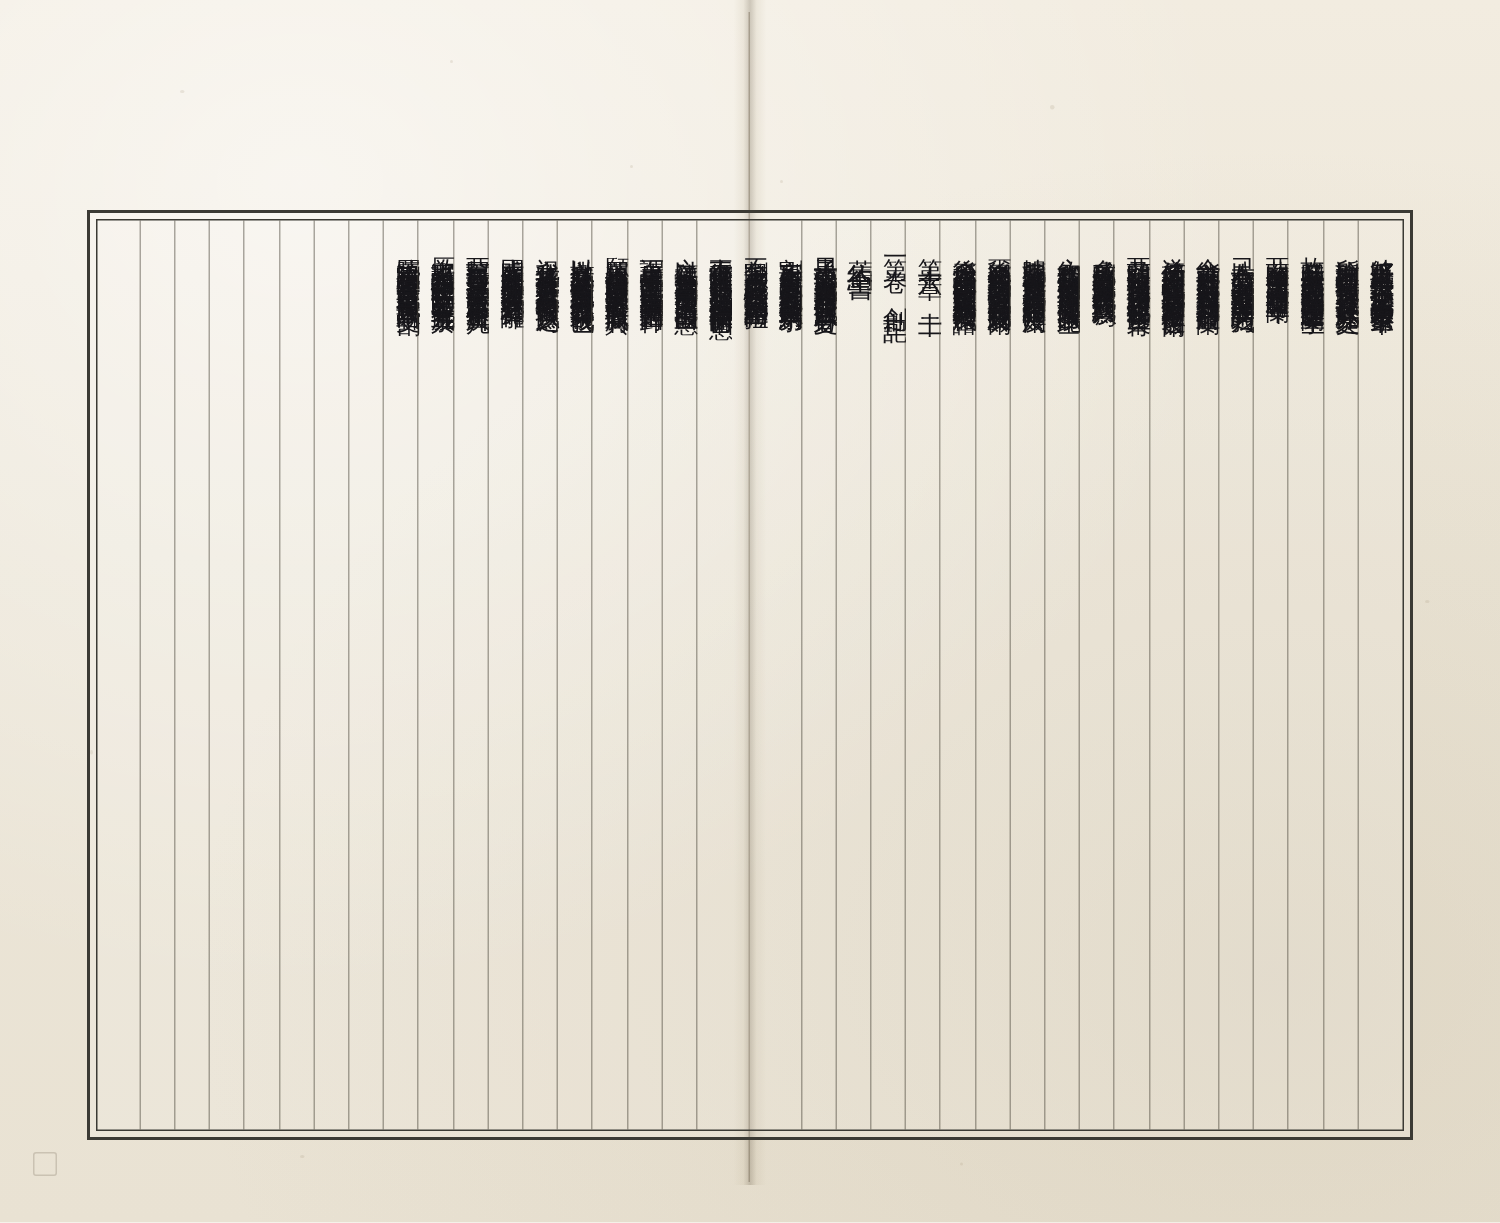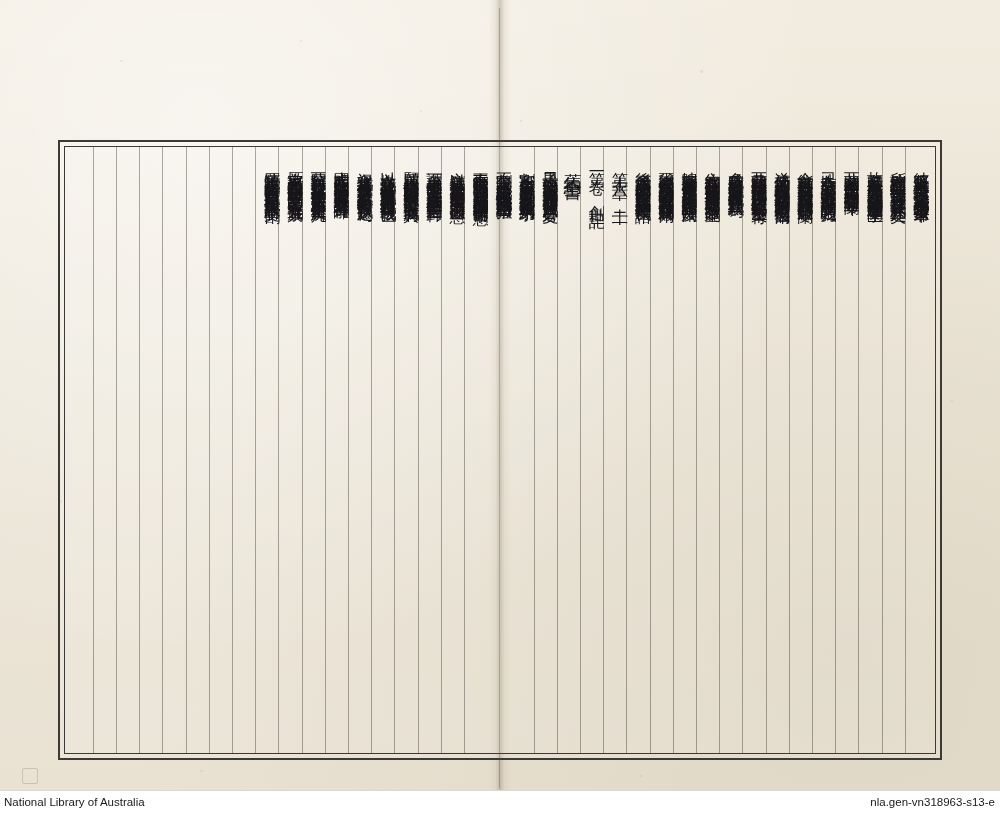--- a/index.html
+++ b/index.html
@@ -253,18 +253,14 @@
       <div class="col-rule" style="right:725.2px;"></div>
       <div class="col-rule" style="right:748.4px;"></div>
       <div class="col-rule" style="right:771.6px;"></div>
       <div class="col-rule" style="right:794.8px;"></div>
       <div class="col-rule" style="right:818px;"></div>
       <div class="col-rule" style="right:841.2px;"></div>
 
     </div>
   </div>
 
-  <div id="scan-footer">
-    <div id="footer-left">National Library of Australia</div>
-    <div id="footer-right">nla.gen-vn318963-s13-e</div>
-  </div>
 
 </div>
 
 </body></html>

